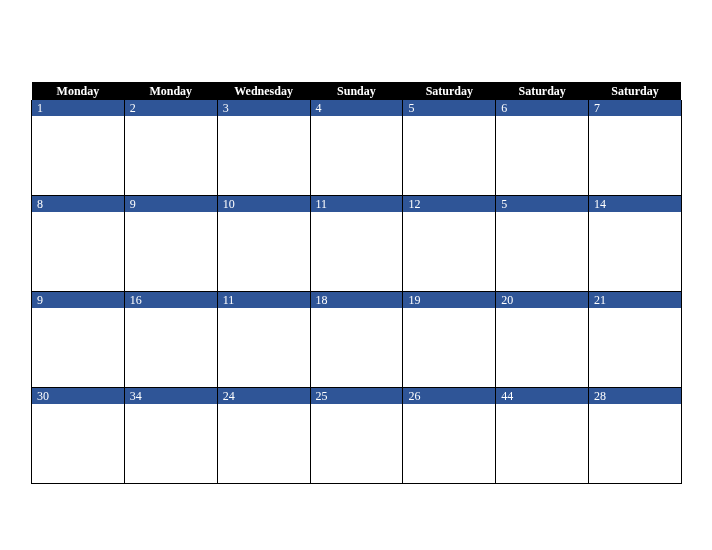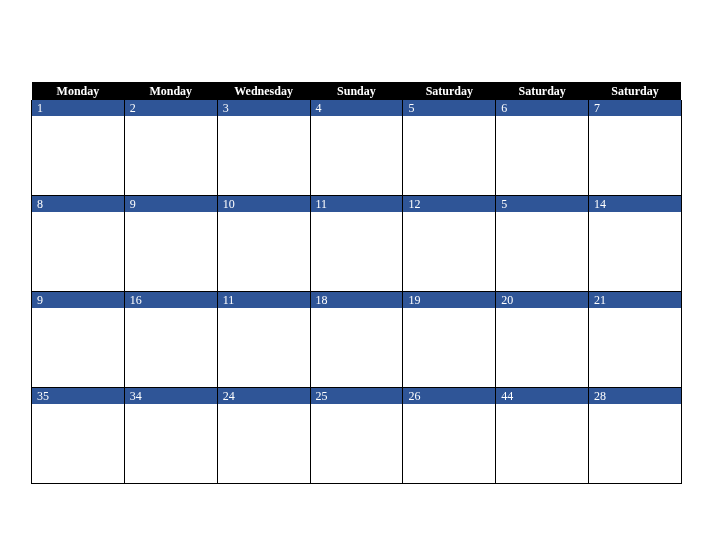--- a/index.html
+++ b/index.html
@@ -296,21 +296,21 @@
           <div class="daycell">
             <span class="daynum">21</span>
             <span class="daybody"></span>
           </div>
         </td>
     </tr>
 
     <tr>
       <td>
           <div class="daycell">
-            <span class="daynum">35</span>
+            <span class="daynum">30</span>
             <span class="daybody"></span>
           </div>
         </td>
       <td>
           <div class="daycell">
             <span class="daynum">34</span>
             <span class="daybody"></span>
           </div>
         </td>
       <td>

